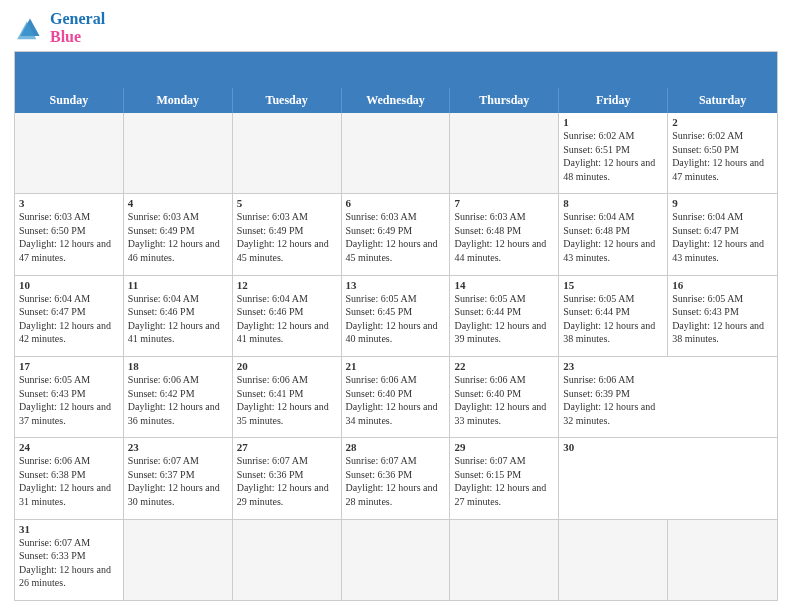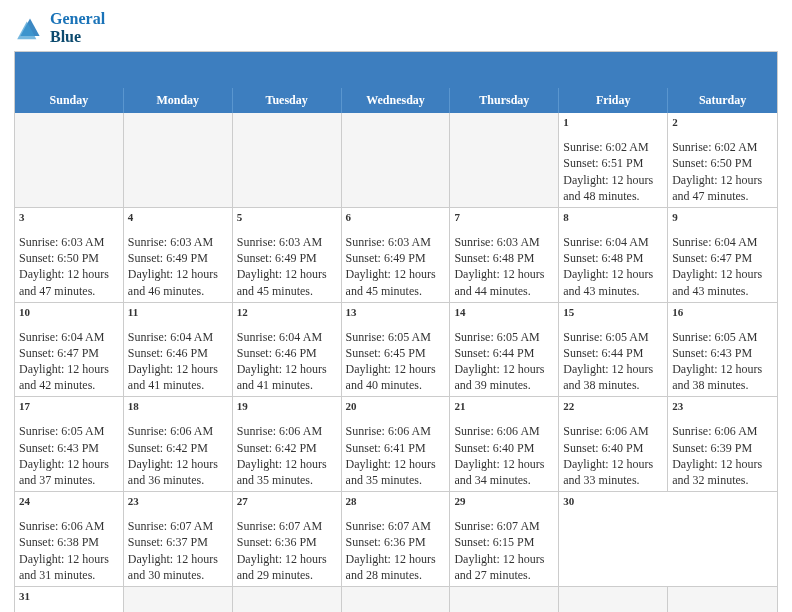--- a/index.html
+++ b/index.html
@@ -99,39 +99,38 @@
     }
     .cal-cell:last-child { border-right: none; }
     .cal-cell.empty { background: #f5f5f5; }
     .day-num {
       font-size: 11px;
       font-weight: bold;
       margin-bottom: 1px;
       display: block;
     }
     .cell-text {
-      font-size: 12px;
+      font-size: 10px;
       line-height: 1.35;
       color: #333;
-      margin-top: 11px;
     }
   </style>
 </head>
 <body>
 
 <div class="page">
   <div class="header">
     <div class="logo">
       <svg class="logo-icon" viewBox="0 0 40 40">
         <polygon points="8,30 20,8 32,30" fill="#1a73b8" opacity="0.85"></polygon>
         <polygon points="4,34 16,12 28,34" fill="#3d9ad1" opacity="0.7"></polygon>
       </svg>
       <div class="logo-text">
         <div><span>General</span></div>
-        <div><span style="color:#0c4a6e;font-weight:bold;">Blue</span></div>
+        <div><span style="color:#ec4899;font-weight:bold;">Blue</span></div>
       </div>
     </div>
     <div class="title-block">
       <div class="main-title"></div>
       <div class="subtitle"></div>
     </div>
   </div>
 
   <div class="calendar">
     <div class="cal-header-row">
@@ -258,26 +257,20 @@
 Sunset: 6:43 PM
 Daylight: 12 hours and 37 minutes.</div>
           </div>
           <div class="cal-cell">
             <span class="day-num">18</span>
             <div class="cell-text">Sunrise: 6:06 AM
 Sunset: 6:42 PM
 Daylight: 12 hours and 36 minutes.</div>
           </div>
           <div class="cal-cell">
-            <span class="day-num">19</span>
-            <div class="cell-text">Sunrise: 6:06 AM
-Sunset: 6:42 PM
-Daylight: 12 hours and 35 minutes.</div>
-          </div>
-          <div class="cal-cell">
             <span class="day-num">20</span>
             <div class="cell-text">Sunrise: 6:06 AM
 Sunset: 6:41 PM
 Daylight: 12 hours and 35 minutes.</div>
           </div>
           <div class="cal-cell">
             <span class="day-num">21</span>
             <div class="cell-text">Sunrise: 6:06 AM
 Sunset: 6:40 PM
 Daylight: 12 hours and 34 minutes.</div>

